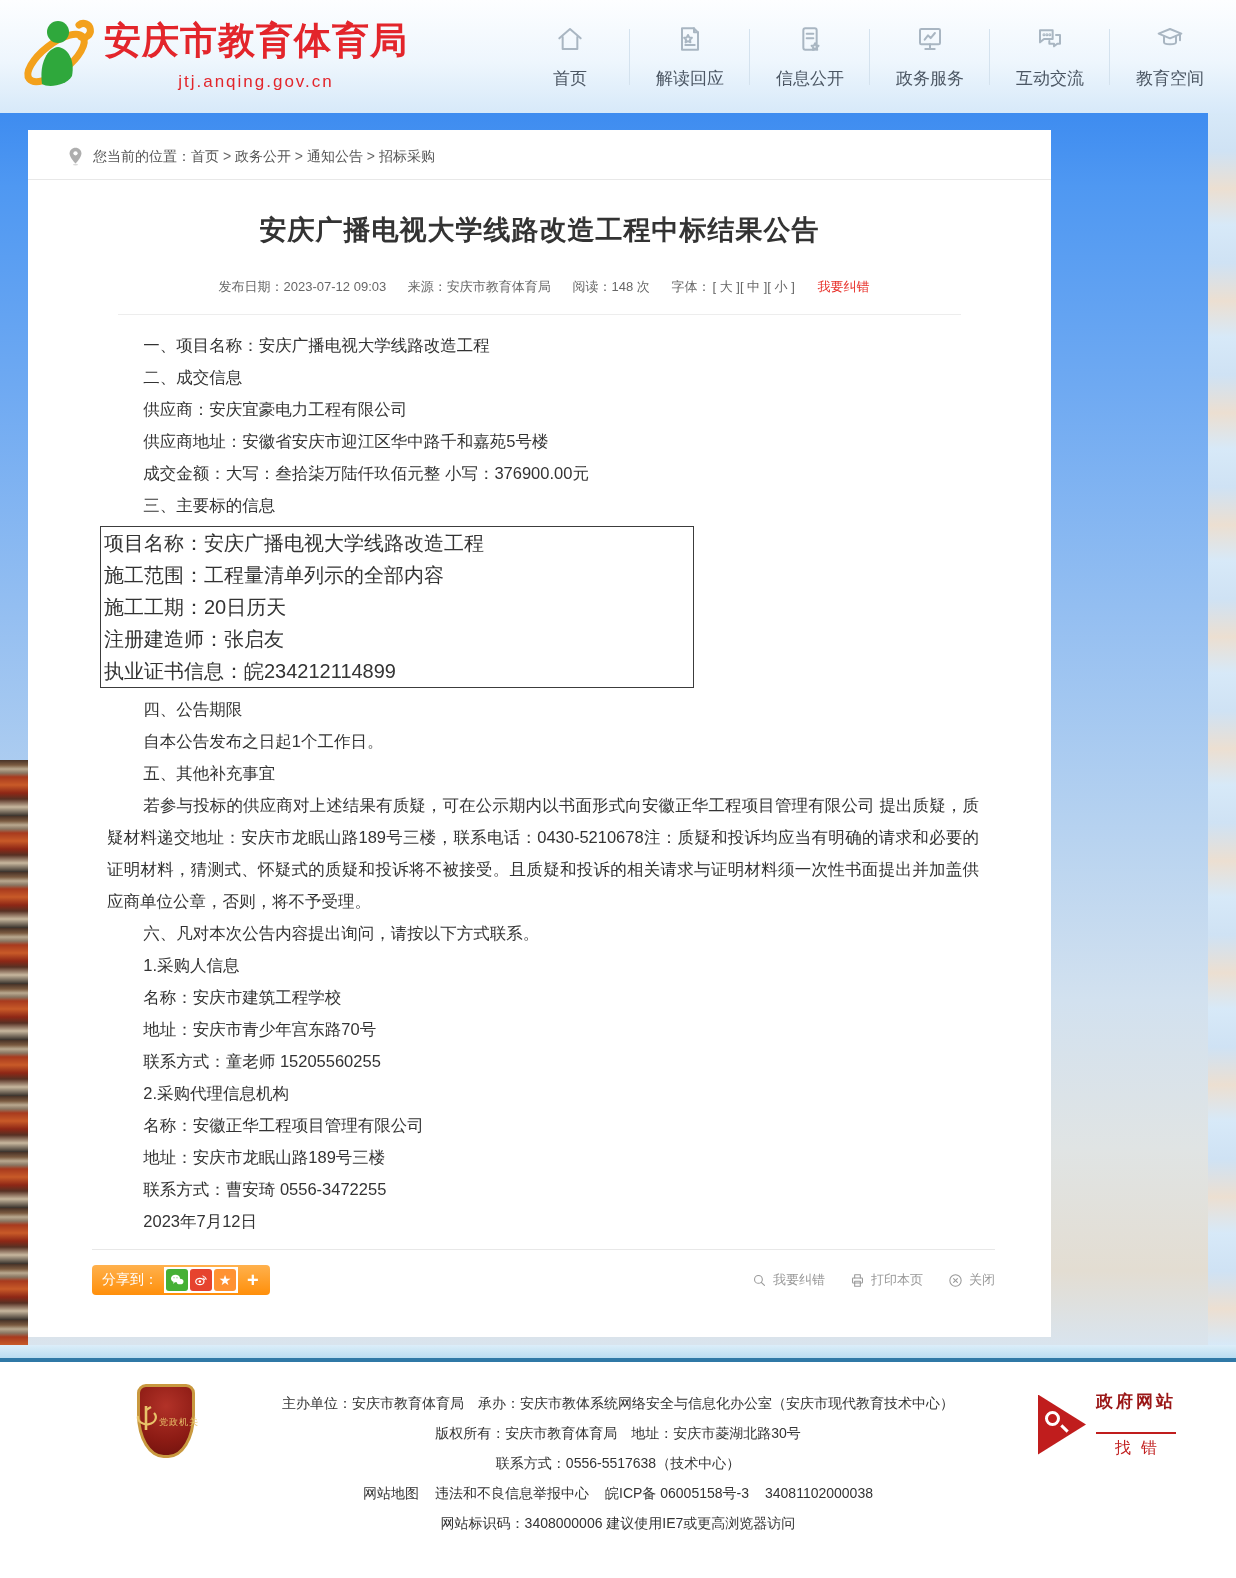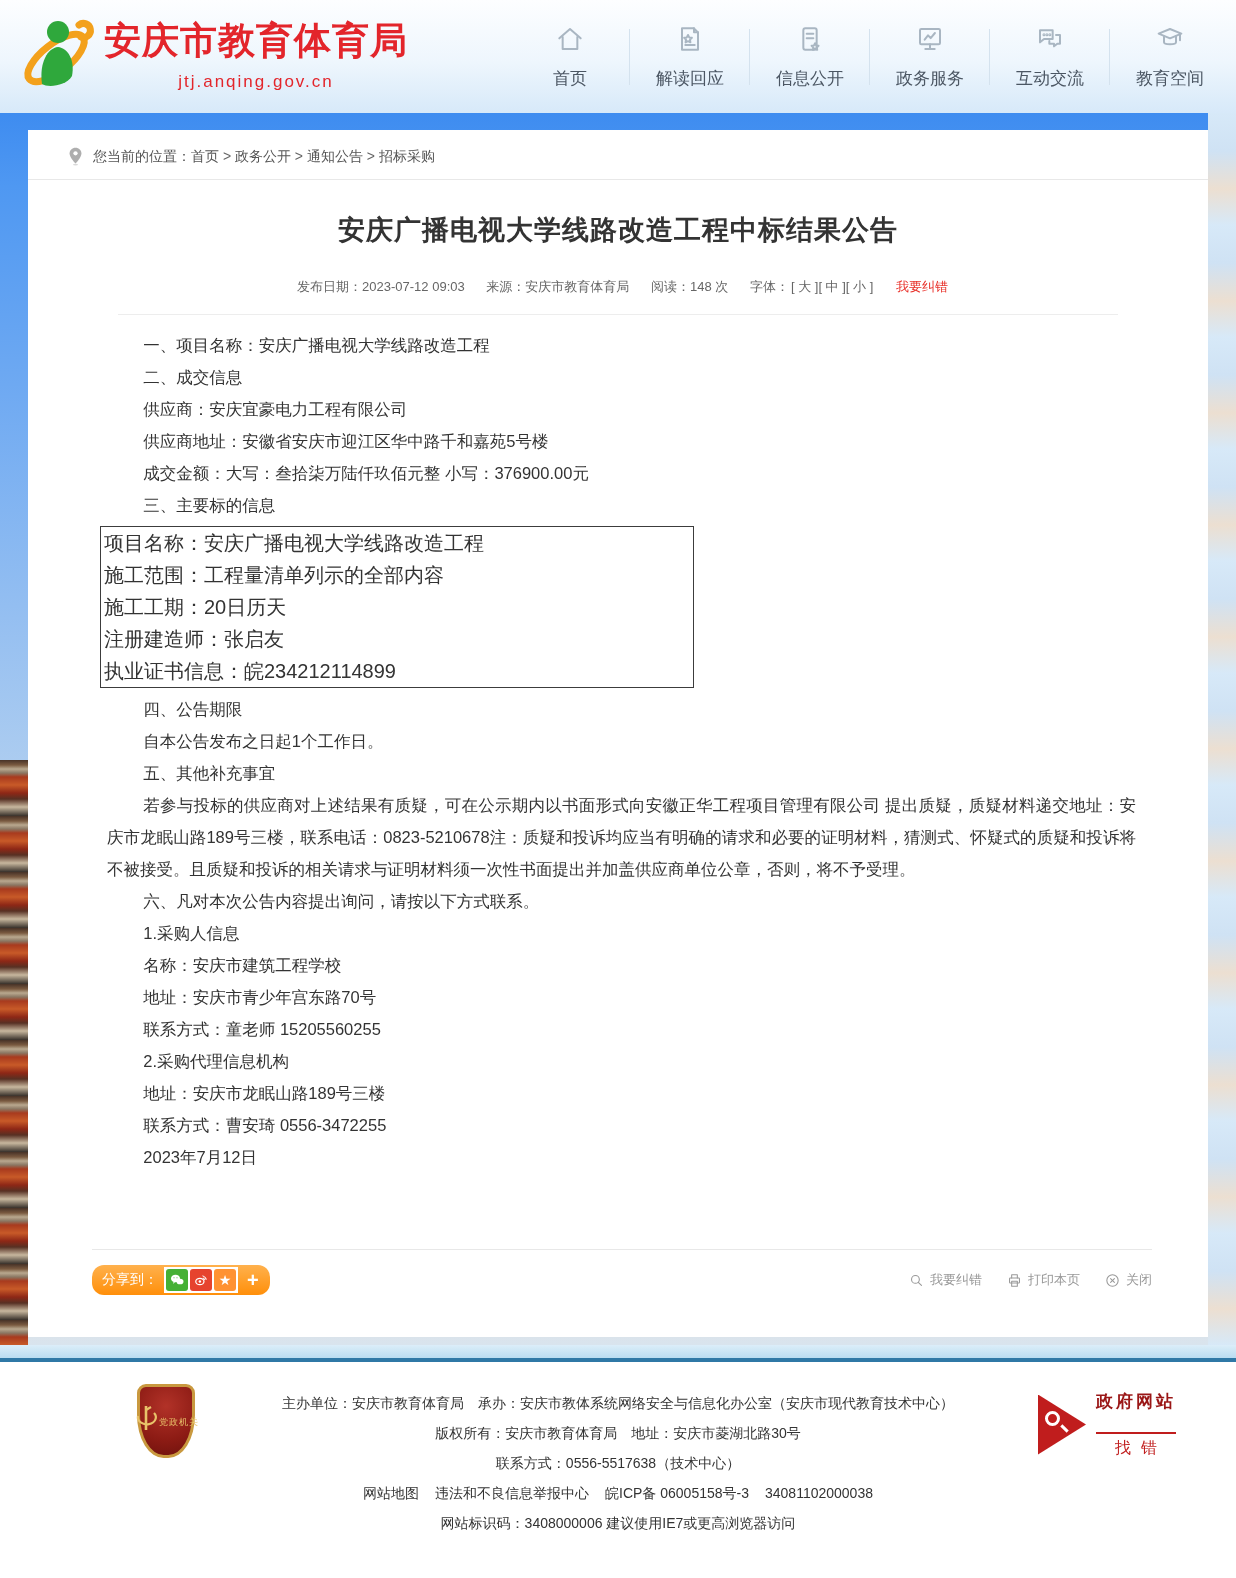--- a/index.html
+++ b/index.html
@@ -49,21 +49,21 @@
     position:absolute; right:0; top:0; width:28px; height:1232px;
     background:repeating-linear-gradient(180deg,#d7e9f8 0px,#cfe2f4 38px,#ead e0 0); 
     background:repeating-linear-gradient(180deg,#d7e9f8 0px,#cfe2f4 38px,#ecdfd1 76px,#d7e9f8 112px);
   }
   .band-light { position:absolute; top:1345px; left:0; width:1236px; height:13px;
     background:linear-gradient(180deg,#dceef9,#b9dcf1); z-index:1; }
   .band-line { position:absolute; top:1358px; left:0; width:1236px; height:4px; background:#2f78a6; z-index:1; }
 
   
   .card {
-    position:absolute; left:28px; top:130px; width:1180px; height:1207px;
+    position:absolute; left:28px; top:130px; width:1023px; height:1207px;
     background:#fff; z-index:2; overflow:hidden;
   }
   .breadcrumb {
     padding:17px 30px 13px 40px; font-size:14px; color:#555;
     border-bottom:1px solid #e8e8e8; display:flex; align-items:center;
   }
   .pin-icon { width:15px; height:19px; margin-right:10px; flex:0 0 auto; }
   .crumbs { display:inline; }
   .crumb { color:#555; text-decoration:none; cursor:pointer; }
   .crumb:not(:first-child)::before { content:" > "; color:#666; cursor:default; }
@@ -83,21 +83,21 @@
   .info-table { width:594px; border:1px solid #3c3c3c; margin:5px 0 5px 4px; }
   .t-head { text-align:center; line-height:30px; border-bottom:1px solid #3c3c3c; font-size:16.5px; }
   .t-row { line-height:32px; padding-left:3px; font-size:20px; }
 
   .share-row {
     position:absolute; left:64px; right:56px; bottom:42px;
     border-top:1px solid #e8e8e8; padding-top:15px;
     display:flex; justify-content:space-between; align-items:center;
   }
   .share-widget {
-    display:inline-flex; align-items:center; height:30px; border-radius:12px;
+    display:inline-flex; align-items:center; height:30px; border-radius:4px;
     background:linear-gradient(180deg,#ffb14d,#ff8f0a); padding:0 2px 0 10px;
   }
   .share-label { color:#fff; font-size:14px; margin-right:6px; white-space:nowrap; }
   .share-icons { background:#fff; height:26px; display:inline-flex; align-items:center; padding:0 2px; gap:2px; }
   .share-ic { width:22px; height:22px; border-radius:3px; display:inline-flex; align-items:center; justify-content:center; cursor:pointer; text-decoration:none; }
   .share-ic svg { width:18px; height:18px; }
   .share-ic.wechat { background:#45b035; }
   .share-ic.weibo { background:#e6432e; }
   .share-ic.fav { background:#ff9232; color:#fff; font-size:14px; }
   .share-more { color:#fff; font-size:20px; font-weight:700; padding:0 9px; text-decoration:none; cursor:pointer; line-height:26px; }
@@ -261,27 +261,28 @@
             <div class="t-row">施工工期：20日历天</div>
             <div class="t-row">注册建造师：张启友</div>
             <div class="t-row">执业证书信息：皖234212114899</div>
           </div>
       </div>
 
       <div class="para-list">
           <p class="para">四、公告期限</p>
           <p class="para">自本公告发布之日起1个工作日。</p>
           <p class="para">五、其他补充事宜</p>
-          <p class="para">若参与投标的供应商对上述结果有质疑，可在公示期内以书面形式向安徽正华工程项目管理有限公司 提出质疑，质疑材料递交地址：安庆市龙眠山路189号三楼，联系电话：0823-5210678注：质疑和投诉均应当有明确的请求和必要的证明材料，猜测式、怀疑式的质疑和投诉将不被接受。且质疑和投诉的相关请求与证明材料须一次性书面提出并加盖供应商单位公章，否则，将不予受理。</p>
+          <p class="para">若参与投标的供应商对上述结果有质疑，可在公示期内以书面形式向安徽正华工程项目管理有限公司 提出质疑，质疑材料递交地址：安庆市龙眠山路189号三楼，联系电话：0430-5210678注：质疑和投诉均应当有明确的请求和必要的证明材料，猜测式、怀疑式的质疑和投诉将不被接受。且质疑和投诉的相关请求与证明材料须一次性书面提出并加盖供应商单位公章，否则，将不予受理。</p>
           <p class="para">六、凡对本次公告内容提出询问，请按以下方式联系。</p>
           <p class="para">1.采购人信息</p>
           <p class="para">名称：安庆市建筑工程学校</p>
           <p class="para">地址：安庆市青少年宫东路70号</p>
           <p class="para">联系方式：童老师   15205560255</p>
           <p class="para">2.采购代理信息机构</p>
+          <p class="para">名称：安徽正华工程项目管理有限公司</p>
           <p class="para">地址：安庆市龙眠山路189号三楼</p>
           <p class="para">联系方式：曹安琦   0556-3472255</p>
           <p class="para">2023年7月12日</p>
         </div>
     </article>
 
     <div class="share-row">
       <div class="share-widget">
         <span class="share-label">分享到：</span>
         <span class="share-icons">

